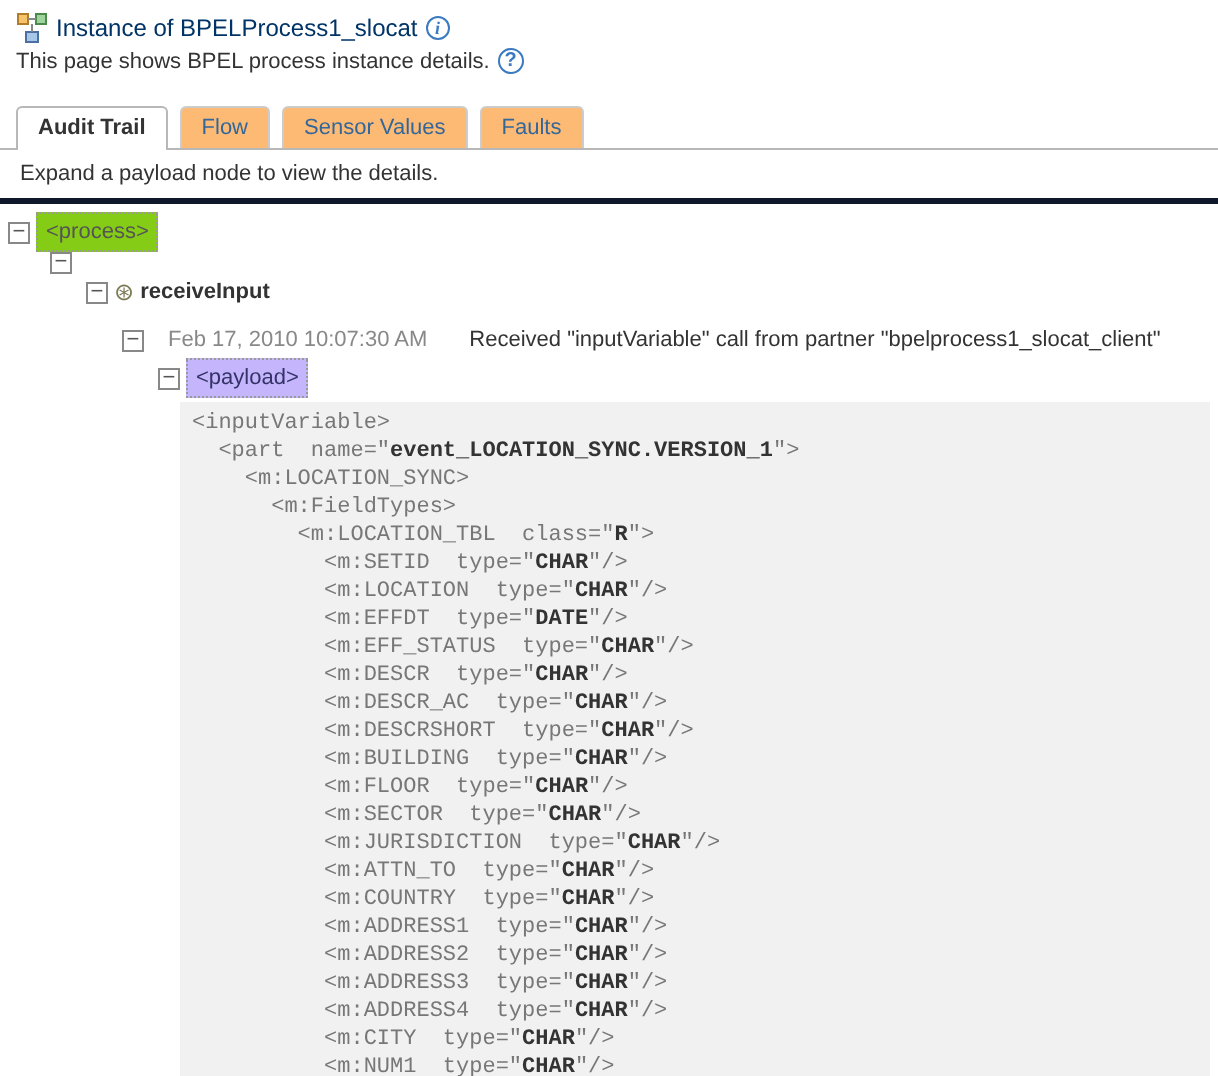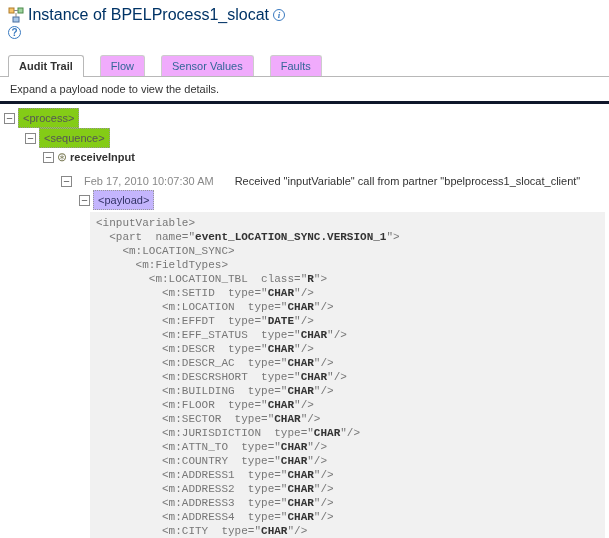--- a/index.html
+++ b/index.html
@@ -7,42 +7,42 @@
     margin: 0;
     font-family: Tahoma, Arial, sans-serif;
     font-size: 11px;
     color: #333;
     background: #fff;
     width: 609px;
   }
   .header { padding: 6px 8px 4px 8px; }
   .title-row { display: flex; align-items: center; gap: 4px; }
   .title-icon { width: 16px; height: 16px; display: inline-block; }
-  .title { font-size: 16px; color: #003366; font-weight: normal; }
+  .title { font-size: 12px; color: #003366; font-weight: normal; }
   .info-icon {
     width: 12px; height: 12px; border-radius: 50%;
     border: 1px solid #3a7ac0; color: #3a7ac0;
     font-size: 9px; line-height: 10px; text-align: center;
     font-weight: bold; display: inline-block;
     font-style: italic; font-family: serif;
   }
   .subtitle { margin-top: 2px; color: #333; display: flex; align-items: center; gap: 4px; }
   .help-icon {
     width: 13px; height: 13px; border-radius: 50%;
     border: 1px solid #3a7ac0; color: #3a7ac0;
     font-size: 10px; line-height: 11px; text-align: center;
     font-weight: bold; display: inline-block;
   }
   .tabs {
-    display: flex; gap: 16px; padding: 12px 20px 0 8px;
+    display: flex; gap: 6px; padding: 12px 20px 0 8px;
     border-bottom: 1px solid #b8b8b8;
   }
   .tab {
     padding: 4px 10px;
-    background: #f0abfc;
+    background: #fdba74;
     border: 1px solid #ccc;
     border-bottom: none;
     border-radius: 3px 3px 0 0;
     color: #336699;
     cursor: pointer;
     position: relative;
   }
   .tab.active {
     background: #fff;
     border-color: #b8b8b8;
@@ -98,20 +98,21 @@
         <rect x="10" y="1" width="5" height="5" fill="#9fd49f" stroke="#4a8a4a"></rect>
         <rect x="5" y="10" width="6" height="5" fill="#a7c6e8" stroke="#4a6fa0"></rect>
         <line x1="6" y1="3.5" x2="10" y2="3.5" stroke="#888"></line>
         <line x1="8" y1="6" x2="8" y2="10" stroke="#888"></line>
       </svg>
     </span>
     <span class="title">Instance of BPELProcess1_slocat</span>
     <span class="info-icon">i</span>
   </div>
   <div class="subtitle">
+    <span>This page shows BPEL process instance details.</span>
     <span class="help-icon">?</span>
   </div>
 </div>
 
 <div class="tabs">
   <div class="tab active">Audit Trail</div>
   <div class="tab">Flow</div>
   <div class="tab">Sensor Values</div>
   <div class="tab">Faults</div>
 </div>
@@ -121,21 +122,20 @@
 </div>
 
 <div class="tree">
   <div class="row">
     <span class="toggle">−</span>
     <span class="node-box">&lt;process&gt;</span>
   </div>
   <div class="row">
     <span class="ind" style="width:18px"></span>
     <span class="toggle">−</span>
-    <span class="node-box">&lt;sequence&gt;</span>
   </div>
   <div class="row">
     <span class="ind" style="width:36px"></span>
     <span class="toggle">−</span>
     <span class="gear-icon">⊛</span>
     <span class="bold">receiveInput</span>
   </div>
   <div class="row" style="margin-top:6px">
     <span class="ind" style="width:54px"></span>
     <span class="toggle">−</span>

